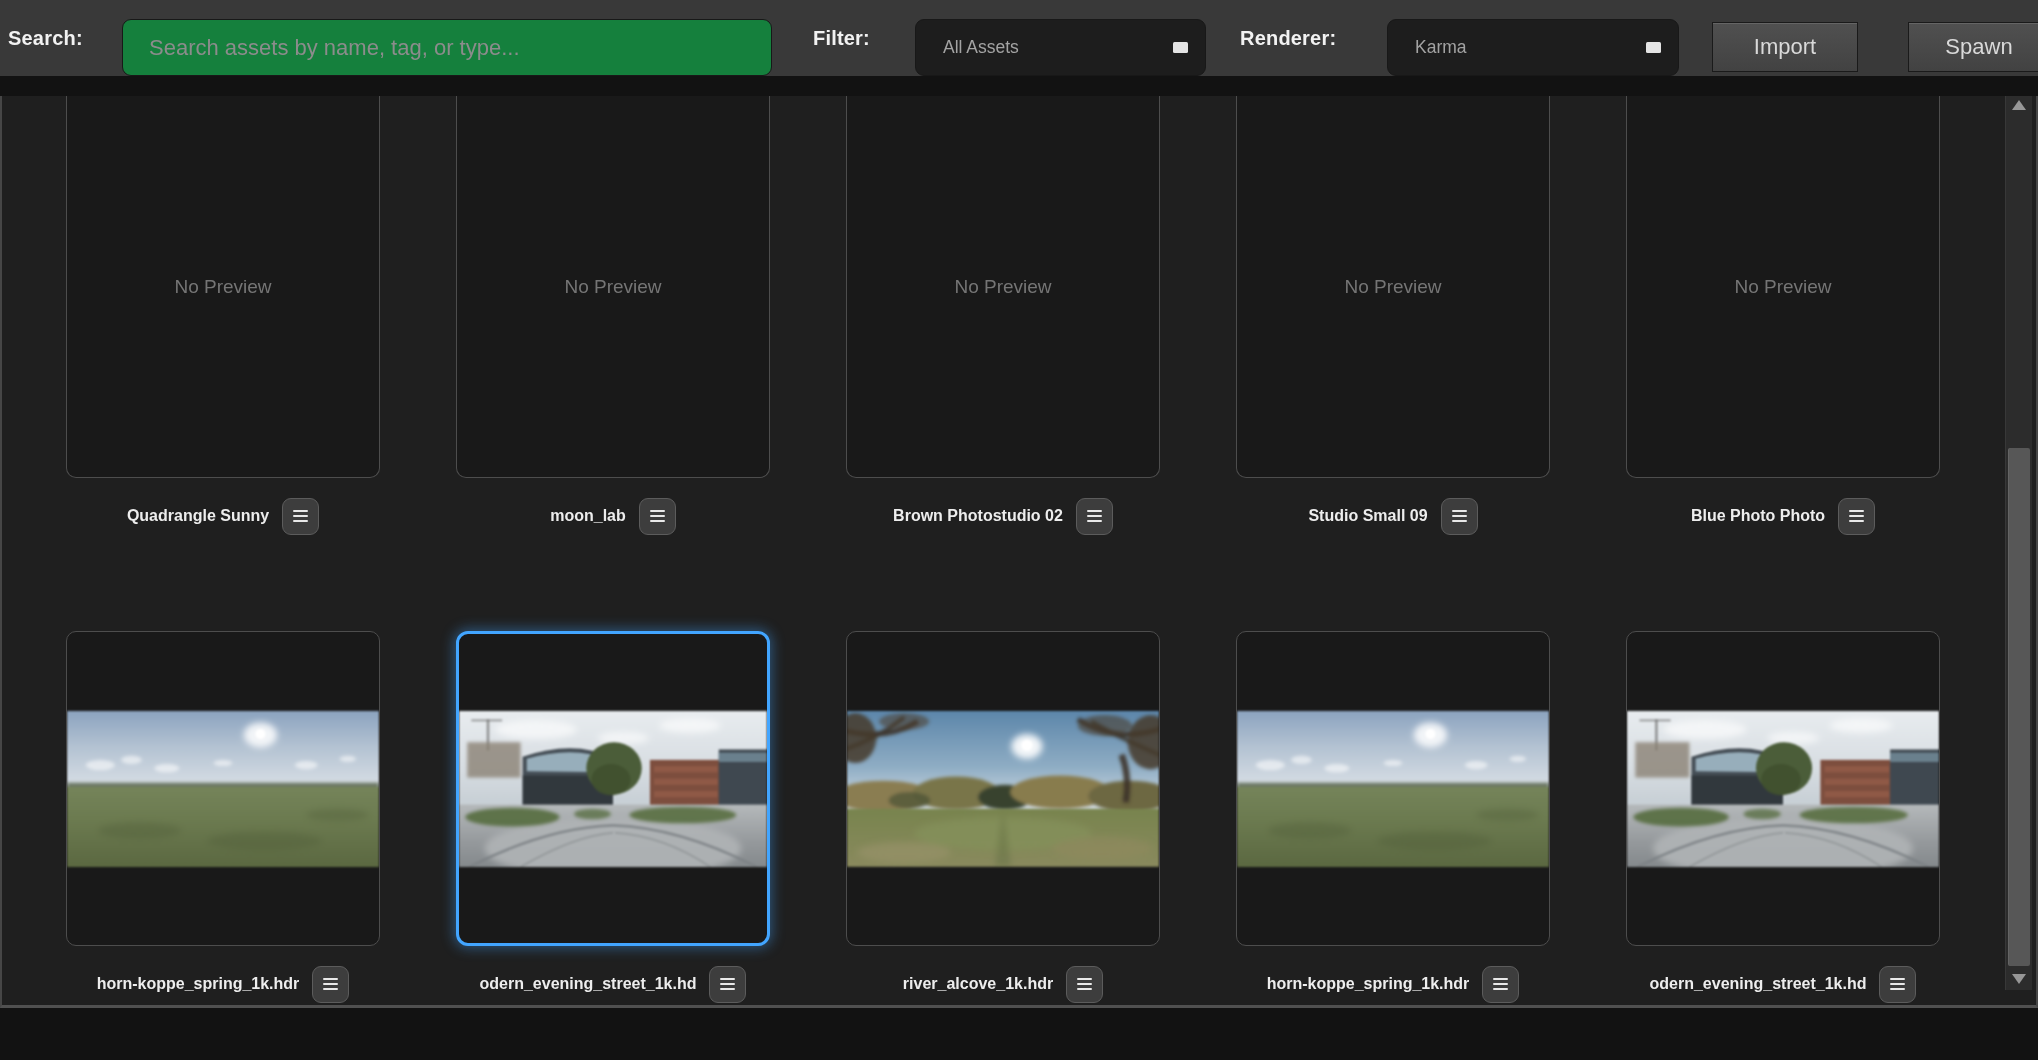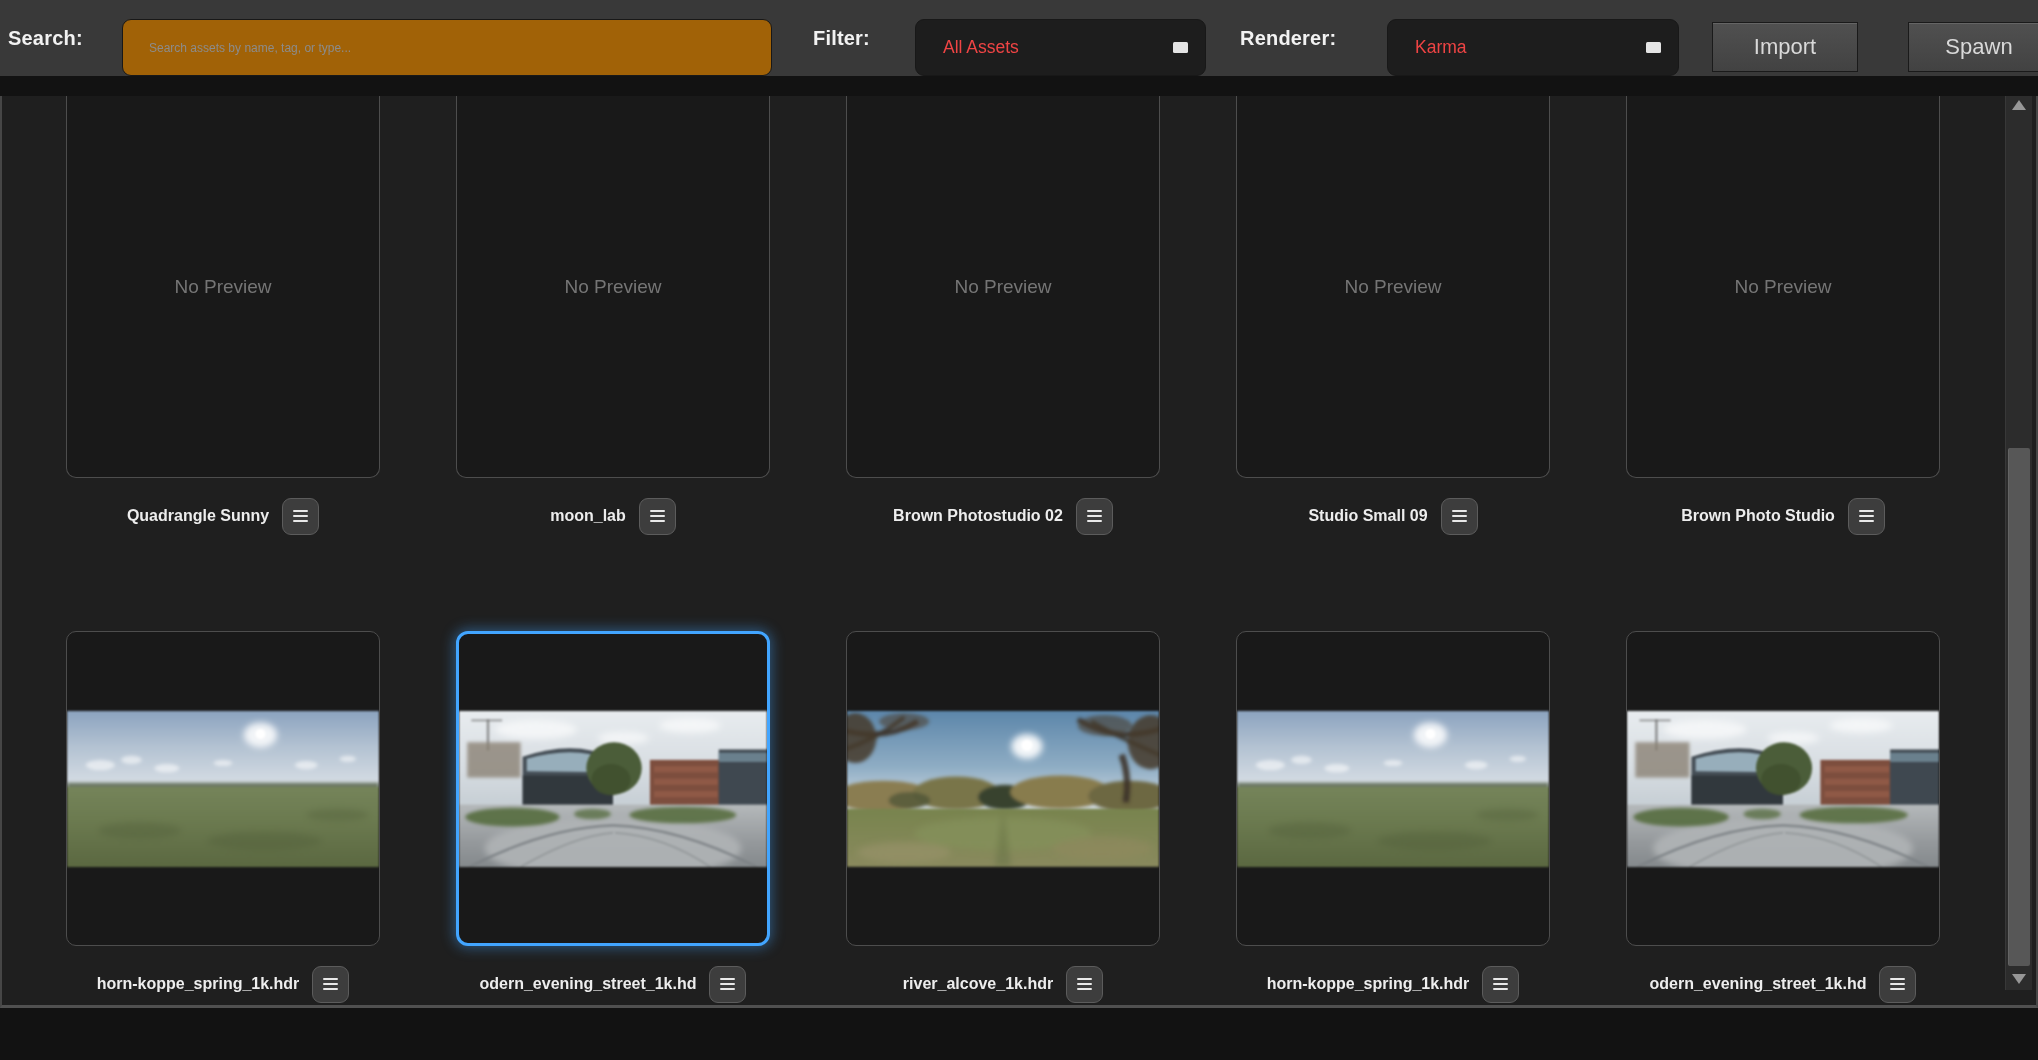--- a/index.html
+++ b/index.html
@@ -17,33 +17,33 @@
   }
   .tb-label{
     position:absolute;top:50%;transform:translateY(-50%);
     color:#f2f2f2;font-size:20px;font-weight:bold;letter-spacing:.2px;
   }
   .lbl-search{left:8px;}
   .lbl-filter{left:813px;}
   .lbl-renderer{left:1240px;}
   .search-input{
     position:absolute;left:122px;top:19px;width:650px;height:57px;
-    background:#a16207;border:1px solid #181818;border-radius:9px;
-    color:#e8e8e8;font-size:12px;padding:0 0 0 26px;outline:none;
+    background:#15803d;border:1px solid #181818;border-radius:9px;
+    color:#e8e8e8;font-size:22px;padding:0 0 0 26px;outline:none;
     font-family:"Liberation Sans", sans-serif;box-sizing:border-box;
   }
   .search-input::placeholder{color:#8c8c8c;opacity:1;}
   .dropdown{
     position:absolute;top:19px;height:57px;background:#1d1d1d;
     border:1px solid #181818;border-radius:9px;box-sizing:border-box;
     display:flex;align-items:center;cursor:pointer;
   }
   .dd-filter{left:915px;width:291px;}
   .dd-renderer{left:1387px;width:292px;}
-  .dd-value{color:#ef4444;font-size:17.5px;padding-left:27px;flex:1;}
+  .dd-value{color:#a3a3a3;font-size:17.5px;padding-left:27px;flex:1;}
   .dd-indicator{
     width:15px;height:11px;background:#e4e4e4;border-radius:1.5px;
     margin-right:17px;flex:none;
   }
   .tb-btn{
     position:absolute;top:22px;height:50px;
     background:linear-gradient(#505050,#424242);
     border:1.5px solid #1a1a1a;border-radius:0;
     box-shadow:inset 0 1px 0 rgba(255,255,255,.12);
     color:#d9d9d9;font-size:22px;font-family:"Liberation Sans", sans-serif;
@@ -324,21 +324,21 @@
             <span class="menu-icon"></span>
           </button>
       </div>
     </div>
 
     <div class="cell">
       <div class="thumb">
         <span class="nopreview">No Preview</span>
       </div>
       <div class="label-row">
-        <span class="asset-name">Brown Photo Studio</span>
+        <span class="asset-name">Blue Photo Photo</span>
         <button class="menu-btn">
             <span class="menu-icon"></span>
           </button>
       </div>
     </div>
   </div>
 
   <div class="grid row-b">
 
     <div class="cell">

